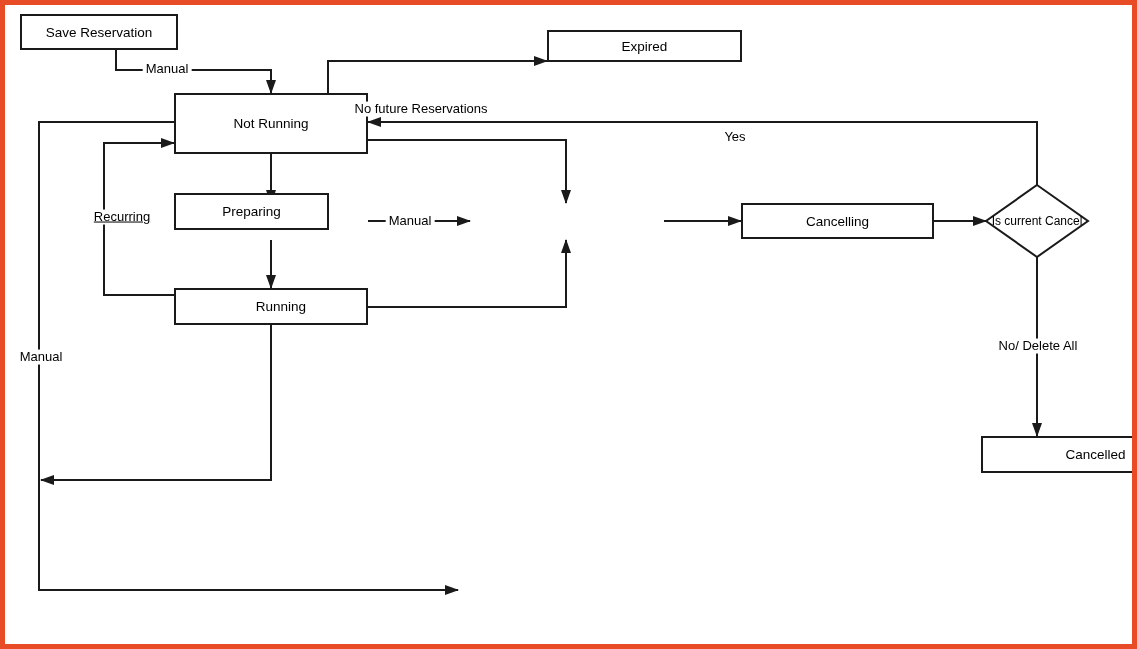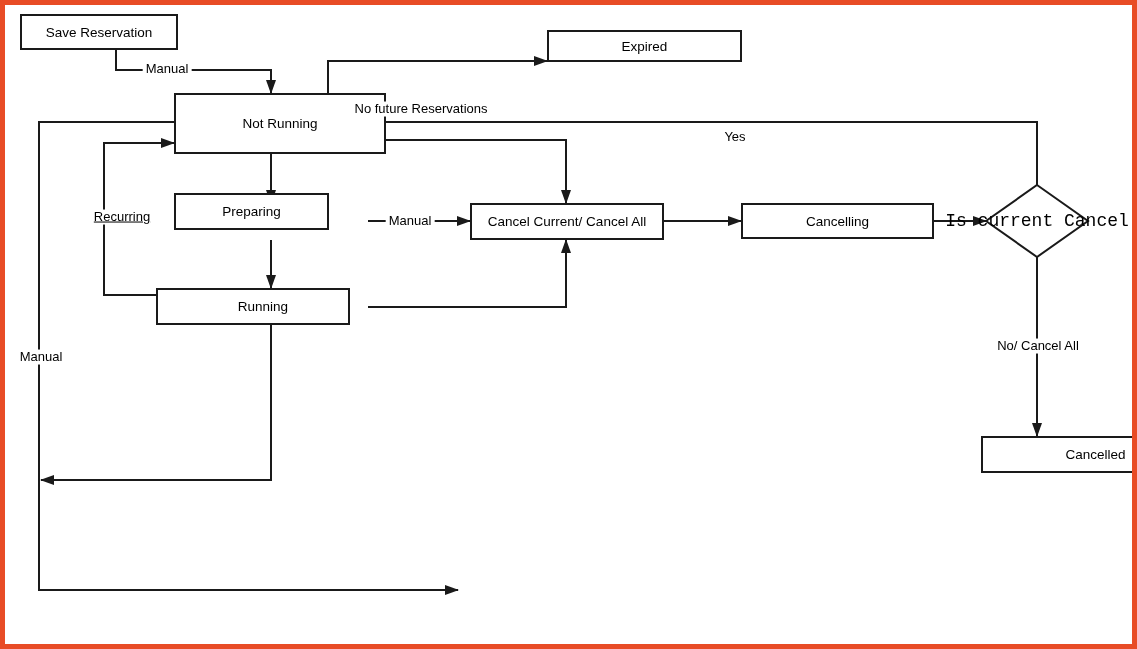--- a/index.html
+++ b/index.html
@@ -30,23 +30,22 @@
     transform:translate(-50%,-50%);
     background:#fff;
     padding:0 3px;
     font-size:13px;color:#000;
     line-height:1.15;
     white-space:nowrap;
   }
   .diamond-label{
     position:absolute;
     transform:translate(-50%,-50%);
-    font-size:18px;color:#000;
+    font-size:12px;color:#000;
     white-space:nowrap;
-    font-family:Liberation Mono, monospace;
   }
 </style>
 </head>
 <body>
 
 <div class="canvas">
 
   <svg class="edges" viewBox="0 0 1137 649">
     <defs>
       <marker id="arrow" markerUnits="userSpaceOnUse" markerWidth="14" markerHeight="10" refX="13" refY="5" orient="auto" viewBox="0 0 14 10">
@@ -69,52 +68,49 @@
     <path d="M169,117 L34,117 L34,585 L453,585" marker-end="url(#arrow)"></path>
     <path d="M266,320 L266,475 L36,475" marker-end="url(#arrow)"></path>
 
     <polygon class="diamond" points="1032,180 1083,216 1032,252 981,216"></polygon>
   </svg>
 
   <div class="node" style="left:15px;top:9px;width:158px;height:36px;">
     <span>Save Reservation</span>
   </div>
 
-  <div class="node" style="left:169px;top:88px;width:212px;height:61px;">
+  <div class="node" style="left:169px;top:88px;width:194px;height:61px;">
     <span>Not Running</span>
   </div>
 
   <div class="node" style="left:542px;top:25px;width:195px;height:32px;">
     <span>Expired</span>
   </div>
 
   <div class="node" style="left:169px;top:188px;width:155px;height:37px;">
     <span>Preparing</span>
   </div>
 
-  <div class="node" style="left:465px;top:198px;width:194px;height:37px;">
-    <span>Cancel Current/ Cancel All</span>
-  </div>
 
   <div class="node" style="left:736px;top:198px;width:193px;height:36px;text-align:center;">
     <span>Cancelling</span>
   </div>
 
-  <div class="node" style="left:151px;top:283px;width:194px;height:37px;padding-left:20px;">
+  <div class="node" style="left:169px;top:283px;width:194px;height:37px;padding-left:20px;">
     <span>Running</span>
   </div>
 
   <div class="node" style="left:976px;top:431px;width:193px;height:37px;padding-left:36px;">
     <span>Cancelled</span>
   </div>
 
 
   <div class="diamond-label" style="left:1032px;top:216px;">Is current Cancel</div>
 
   <div class="edge-label" style="left:162px;top:64px;">Manual</div>
   <div class="edge-label" style="left:416px;top:56px;margin-top:48px;">No future Reservations</div>
   <div class="edge-label" style="left:405px;top:216px;">Manual</div>
   <div class="edge-label" style="left:730px;top:132px;">Yes</div>
   <div class="edge-label" style="left:117px;top:212px;text-decoration:underline;">Recurring</div>
   <div class="edge-label" style="left:36px;top:352px;">Manual</div>
-  <div class="edge-label" style="left:1033px;top:341px;">No/ Cancel All</div>
+  <div class="edge-label" style="left:1033px;top:341px;">No/ Delete All</div>
 
 </div>
 
 </body></html>

